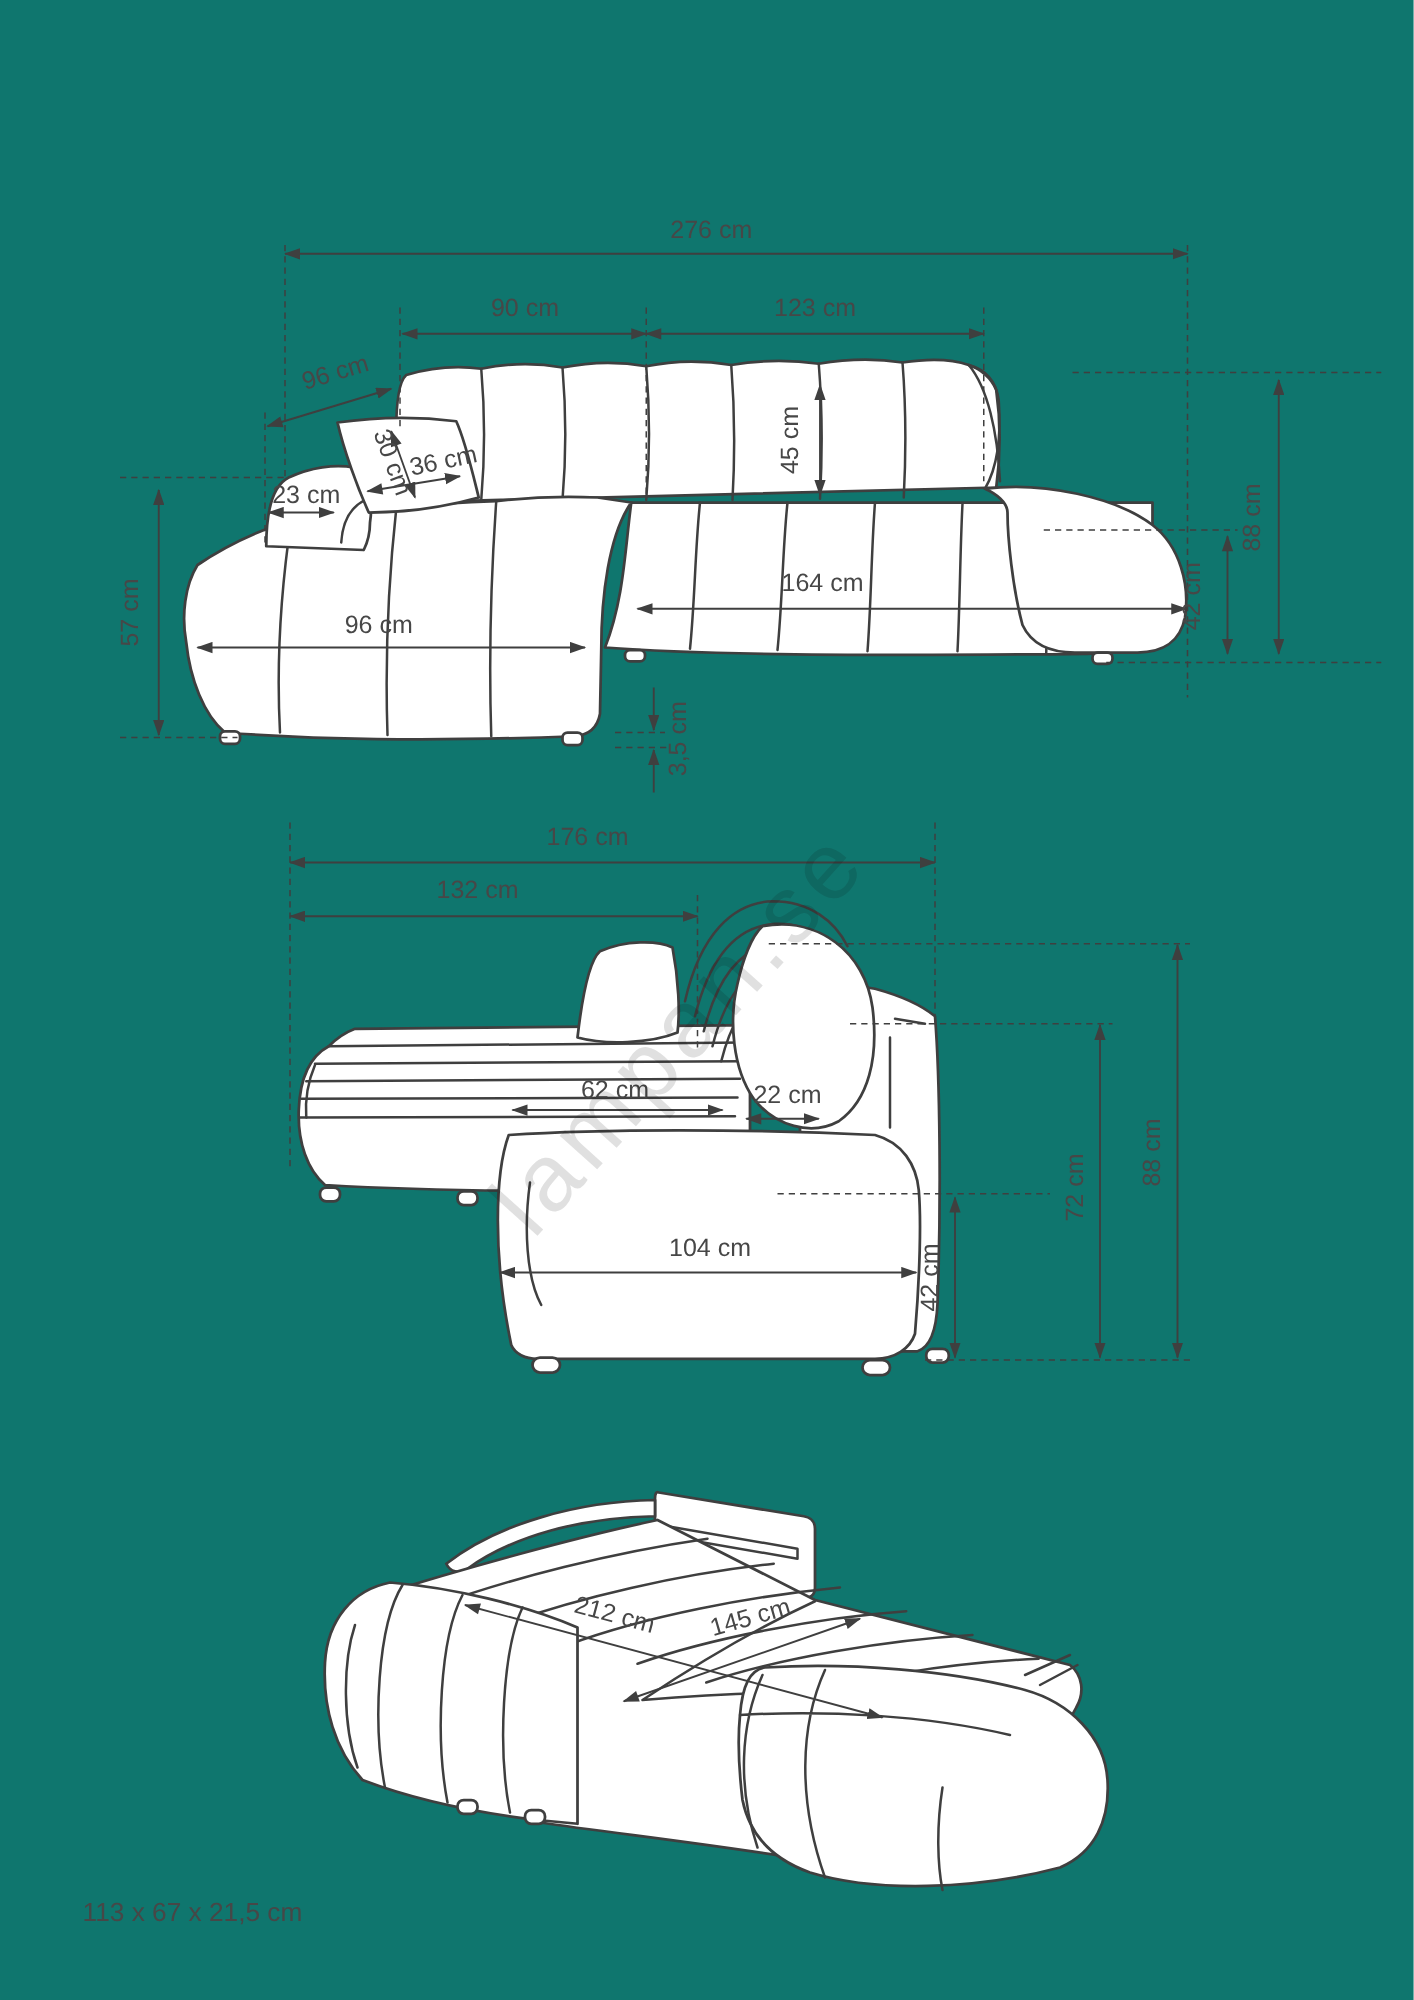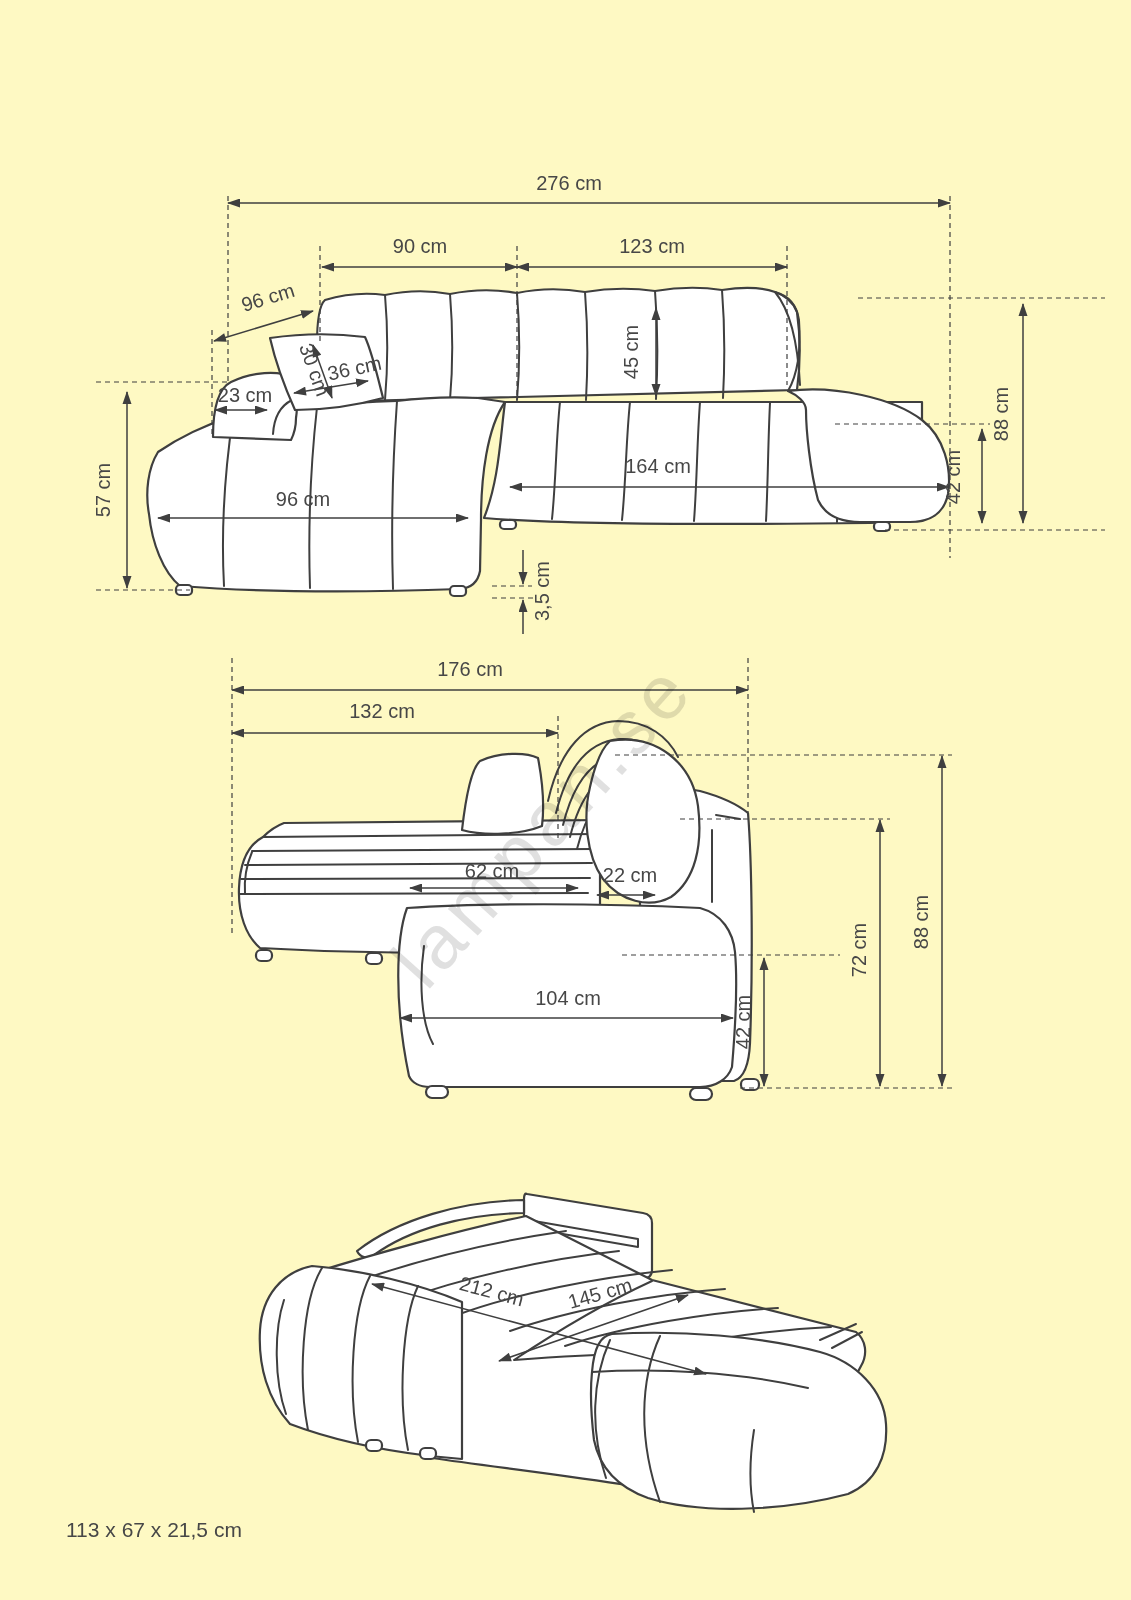--- a/index.html
+++ b/index.html
@@ -1,16 +1,16 @@
 <!DOCTYPE html>
 <html><head>
 <meta charset="utf-8">
 <style>
   html,body{margin:0;padding:0;background:#ffffff;}
-  #stage{position:relative;width:1131px;height:1600px;background:#fef9c3;overflow:hidden;
+  #stage{position:relative;width:1131px;height:1600px;background:#0f766e;overflow:hidden;
          font-family:"Liberation Sans", sans-serif;}
   svg{display:block}
   .outline{fill:#ffffff;stroke:#3f3f3f;stroke-width:2.2;stroke-linejoin:round;stroke-linecap:round;}
   .thin{fill:none;stroke:#3f3f3f;stroke-width:2;stroke-linejoin:round;stroke-linecap:round;}
   .dim{fill:none;stroke:#3f3f3f;stroke-width:1.5;}
   .dash{fill:none;stroke:#3f3f3f;stroke-width:1.2;stroke-dasharray:5 4;}
   .lbl{font-family:"Liberation Sans", sans-serif;font-size:20px;fill:#474747;}
   .foot{font-family:"Liberation Sans", sans-serif;font-size:21px;fill:#474747;}
   .wm{font-family:"Liberation Sans", sans-serif;font-size:76px;letter-spacing:6px;fill:#c7c7c7;
       fill-opacity:.55;mix-blend-mode:multiply;}

